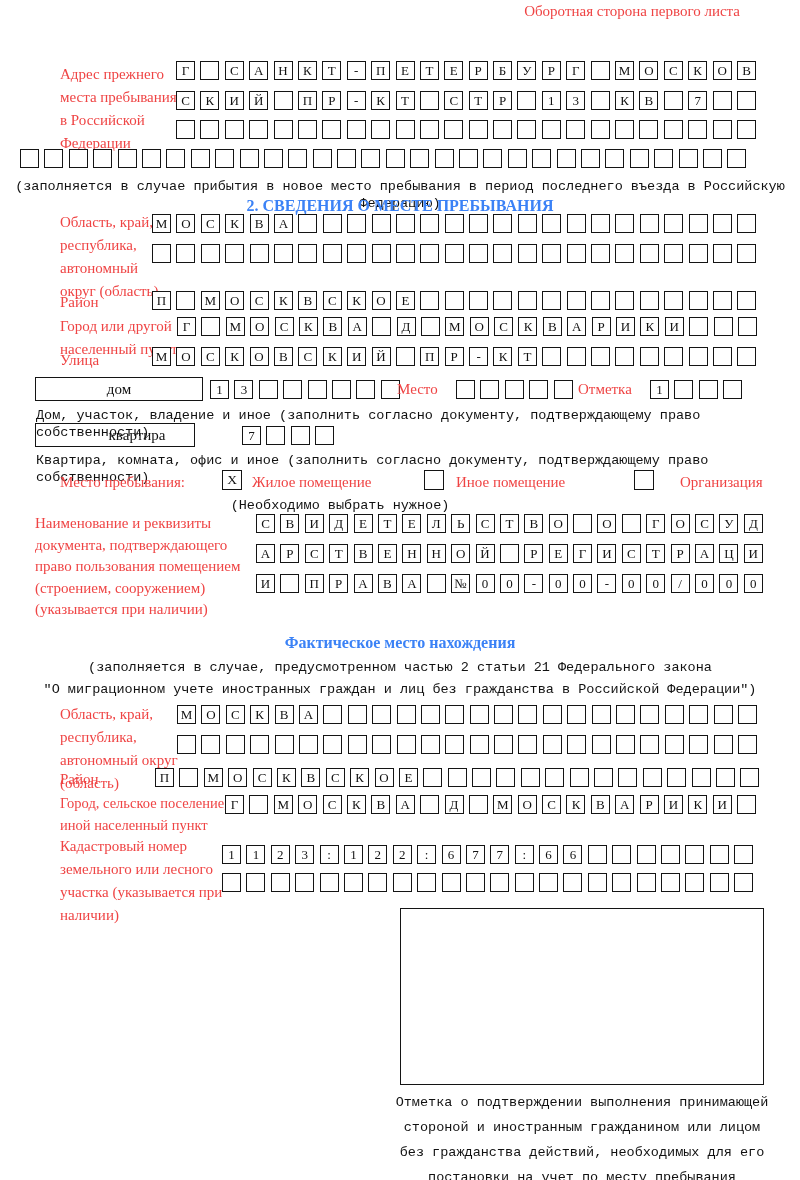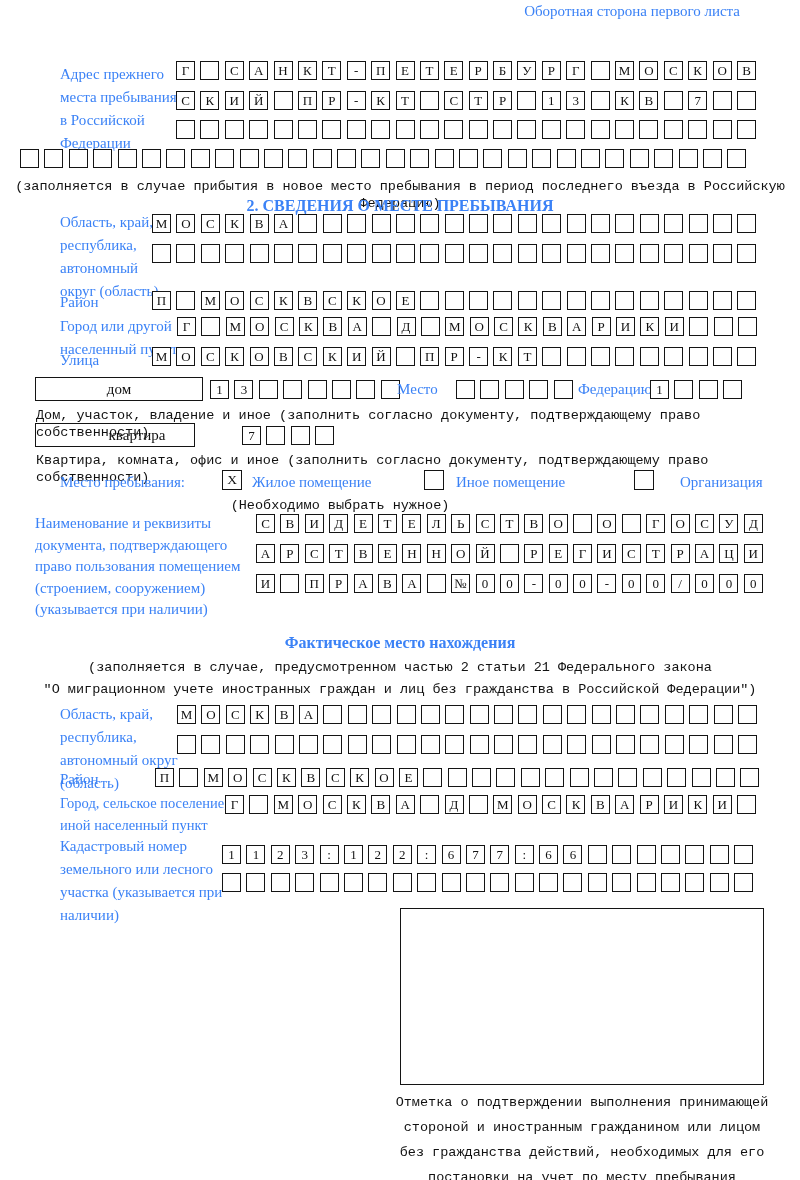--- a/index.html
+++ b/index.html
@@ -1,19 +1,19 @@
 <!DOCTYPE html>
 <html><head>
 <meta charset="utf-8">
 <style>
   html,body{margin:0;padding:0;background:#fff;}
   #page{position:relative;width:800px;height:1180px;background:#ffffff;overflow:hidden;
         font-family:"Liberation Serif","DejaVu Serif",serif;color:#111;}
   .abs{position:absolute;}
-  .lbl{font-size:15px;line-height:23px;color:#3b82f6;}
+  .lbl{font-size:15px;line-height:23px;color:#ef4444;}
   .note{font-size:13.5px;line-height:17px;color:#111;font-family:Liberation Mono, monospace;}
   .title{font-size:16px;font-weight:bold;color:#3b82f6;}
   .cellrow{display:flex;column-gap:5.4px;}
   .rows .cellrow{margin-bottom:10.5px;}
   .rows-doc .cellrow{margin-bottom:11px;}
   .rows-cad .cellrow{margin-bottom:9px;}
   .cell{flex:0 0 auto;box-sizing:border-box;width:19px;height:19px;border:1.8px solid #141414;
         background:#fff;display:flex;align-items:center;justify-content:center;
         font-size:13px;line-height:1;}
   .checkcell{position:absolute;box-sizing:border-box;width:20px;height:20px;border:1.8px solid #141414;
@@ -302,21 +302,21 @@
       <div class="cell"></div>
     </div>
   <div class="abs lbl" style="left:397px;top:378px;">Место</div>
   <div class="abs cellrow" style="left:456px;top:380px;">
       <div class="cell"></div>
       <div class="cell"></div>
       <div class="cell"></div>
       <div class="cell"></div>
       <div class="cell"></div>
     </div>
-  <div class="abs lbl" style="left:578px;top:378px;">Федерацию</div>
+  <div class="abs lbl" style="left:578px;top:378px;">Отметка</div>
   <div class="abs cellrow" style="left:650px;top:380px;">
       <div class="cell">1</div>
       <div class="cell"></div>
       <div class="cell"></div>
       <div class="cell"></div>
     </div>
   <div class="abs note" style="left:36px;top:407px;width:740px;">Дом, участок, владение и иное (заполнить согласно документу, подтверждающему право собственности)</div>
 
   <div class="fieldbox" style="left:35px;top:423px;width:160px;padding-left:44px;">квартира</div>
   <div class="abs cellrow" style="left:242px;top:426px;">

